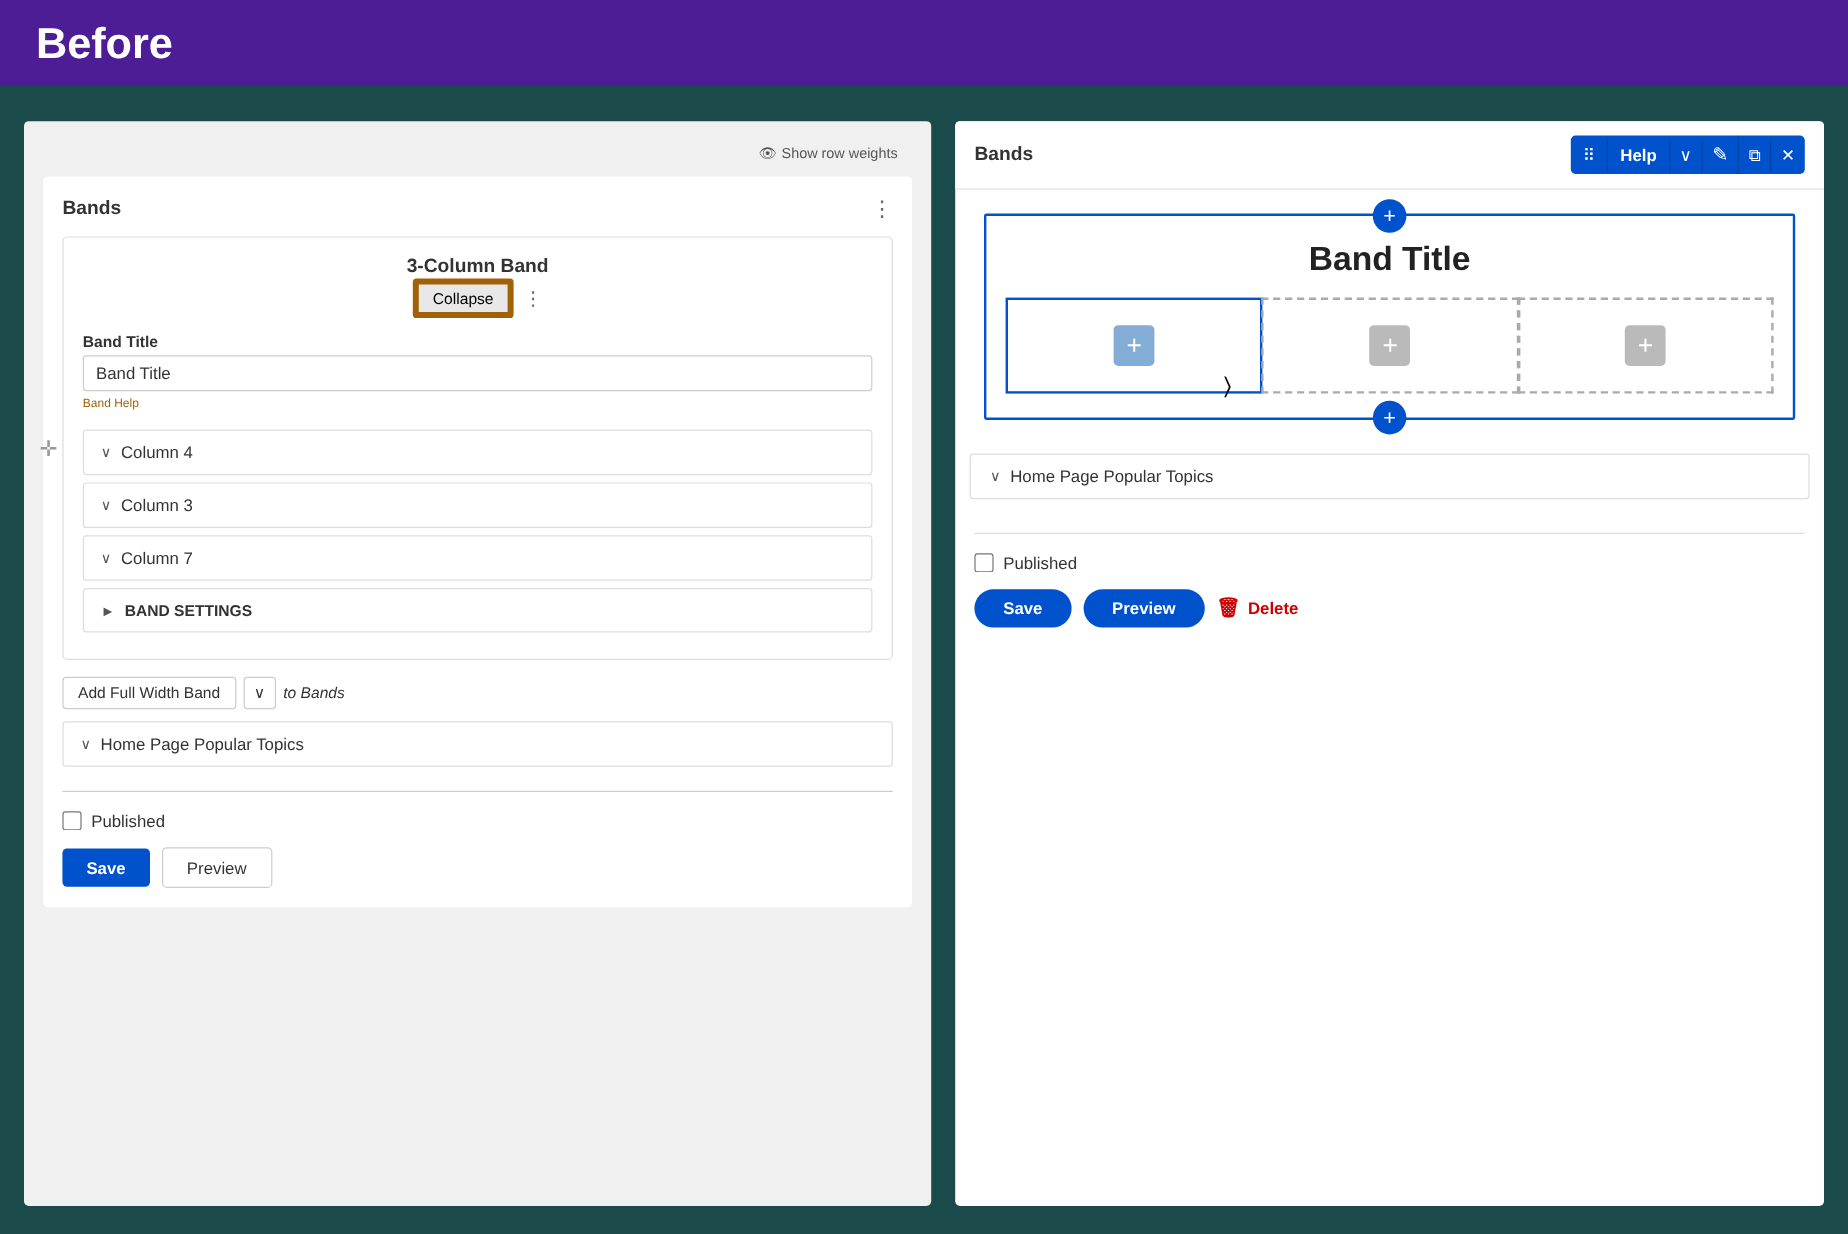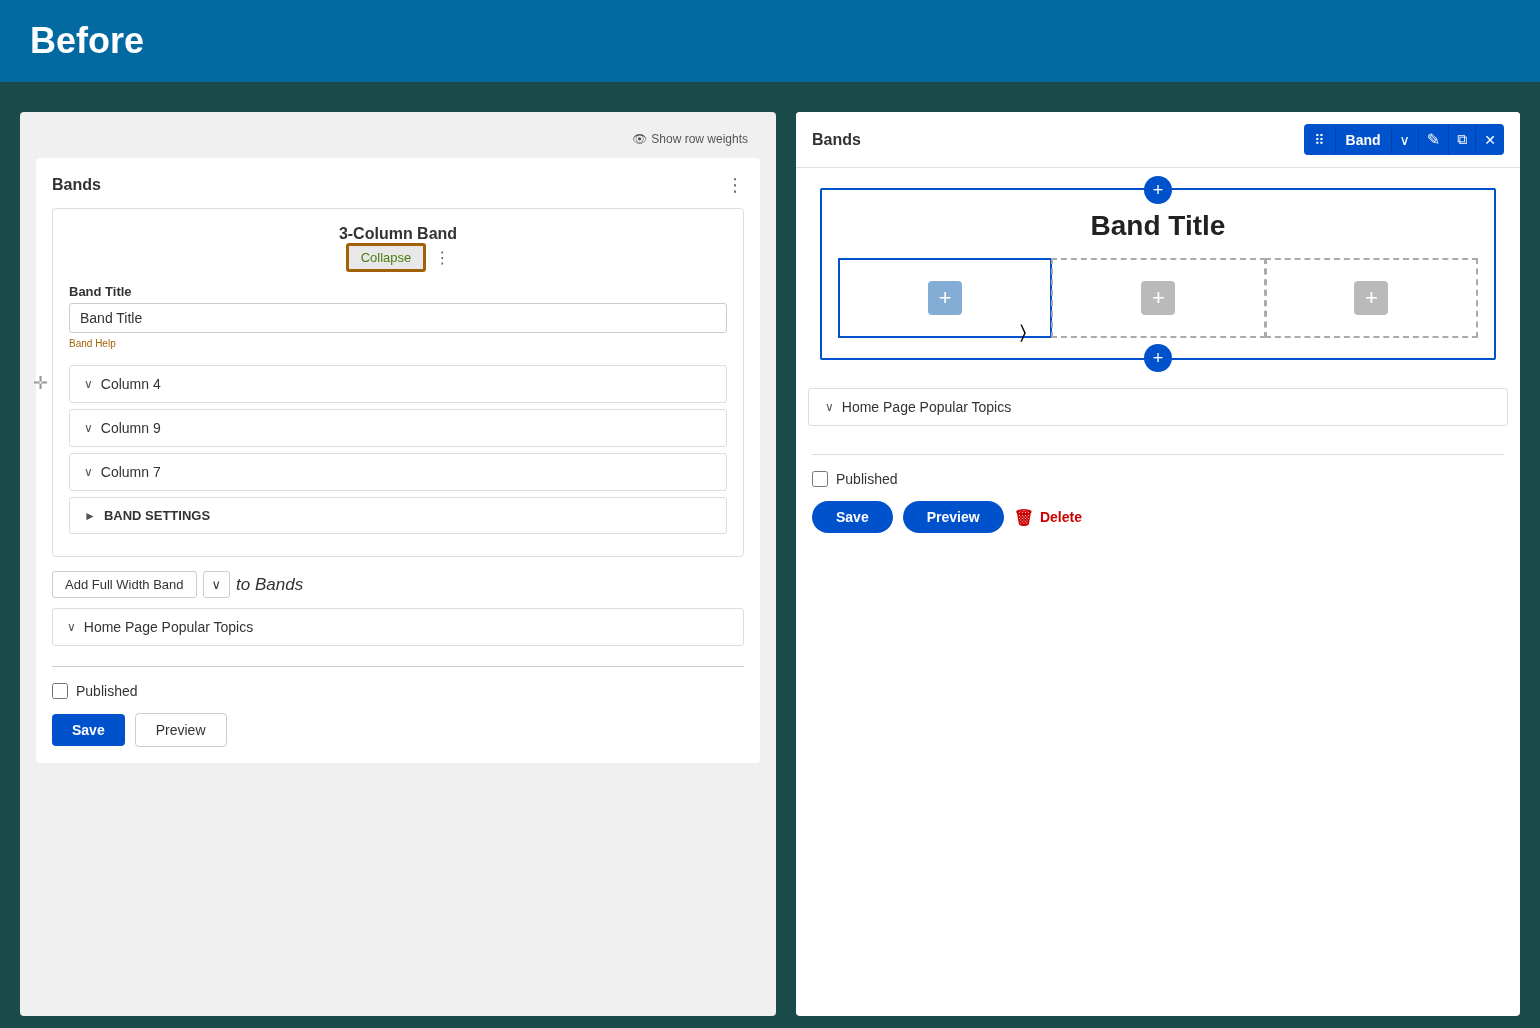--- a/index.html
+++ b/index.html
@@ -5,24 +5,24 @@
     * { box-sizing: border-box; margin: 0; padding: 0; }
     body {
       font-family: Arial, sans-serif;
       background-color: #1a4a4a;
       width: 1540px;
       min-height: 1028px;
     }
 
     
     .header-bar {
-      background-color: #0369a1;
-      display: flex;
-      align-items: center;
-      height: 82px;
+      background-color: #4c1d95;
+      display: flex;
+      align-items: center;
+      height: 71px;
       padding: 0 30px;
     }
     .header-before {
       color: white;
       font-size: 36px;
       font-weight: bold;
       flex: 1;
     }
     .header-after {
       color: white;
@@ -92,26 +92,26 @@
       font-weight: bold;
       color: #333;
     }
     .band-card-actions {
       display: flex;
       align-items: center;
       gap: 8px;
     }
     .collapse-btn {
       background: #e8e8e8;
-      border: 3px solid #a16207;
+      border: 5px solid #a16207;
       border-radius: 3px;
       padding: 4px 12px;
       font-size: 13px;
       cursor: pointer;
-      color: #4d7c0f;
+      color: #000000;
     }
     .kebab-icon {
       color: #666;
       font-size: 16px;
       cursor: pointer;
     }
     .drag-handle {
       position: absolute;
       left: -20px;
       top: 50%;
@@ -188,21 +188,21 @@
       border-radius: 3px;
       padding: 5px 8px;
       font-size: 13px;
       cursor: pointer;
       display: flex;
       align-items: center;
       gap: 4px;
       color: #333;
     }
     .to-bands-text {
-      font-size: 17px;
+      font-size: 13px;
       color: #333;
       font-style: italic;
     }
 
     
     .home-page-topics {
       background: white;
       border: 1px solid #ddd;
       border-radius: 3px;
       padding: 10px 14px;
@@ -553,21 +553,21 @@
         <input class="field-input" type="text" value="Band Title" style="">
         <a class="field-help-link" href="#">Band Help</a>
 
         
         <div class="accordion-item" style="margin-top:14px;">
           <span class="chevron-down">∨</span>
           <span>Column 4</span>
         </div>
         <div class="accordion-item">
           <span class="chevron-down">∨</span>
-          <span>Column 9</span>
+          <span>Column 3</span>
         </div>
         <div class="accordion-item">
           <span class="chevron-down">∨</span>
           <span>Column 7</span>
         </div>
         <div class="accordion-item band-settings">
           <span class="chevron-right">►</span>
           <span>BAND SETTINGS</span>
         </div>
       </div>
@@ -599,21 +599,21 @@
     </div>
   </div>
 
   <div class="after-panel">
     <div class="after-panel-inner">
 
       <div class="after-bands-header">
         <span class="after-bands-title">Bands</span>
         <div class="band-toolbar">
           <span class="band-toolbar-grip">⠿</span>
-          <span class="band-toolbar-name">Band</span>
+          <span class="band-toolbar-name">Help</span>
           <span class="band-toolbar-expand">∨</span>
           <span class="band-toolbar-edit">✎</span>
           <span class="band-toolbar-copy">⧉</span>
           <span class="band-toolbar-delete">✕</span>
         </div>
       </div>
 
       <div style="position:relative; padding: 20px 12px 24px 12px;">
         <div class="after-band-preview">
 

